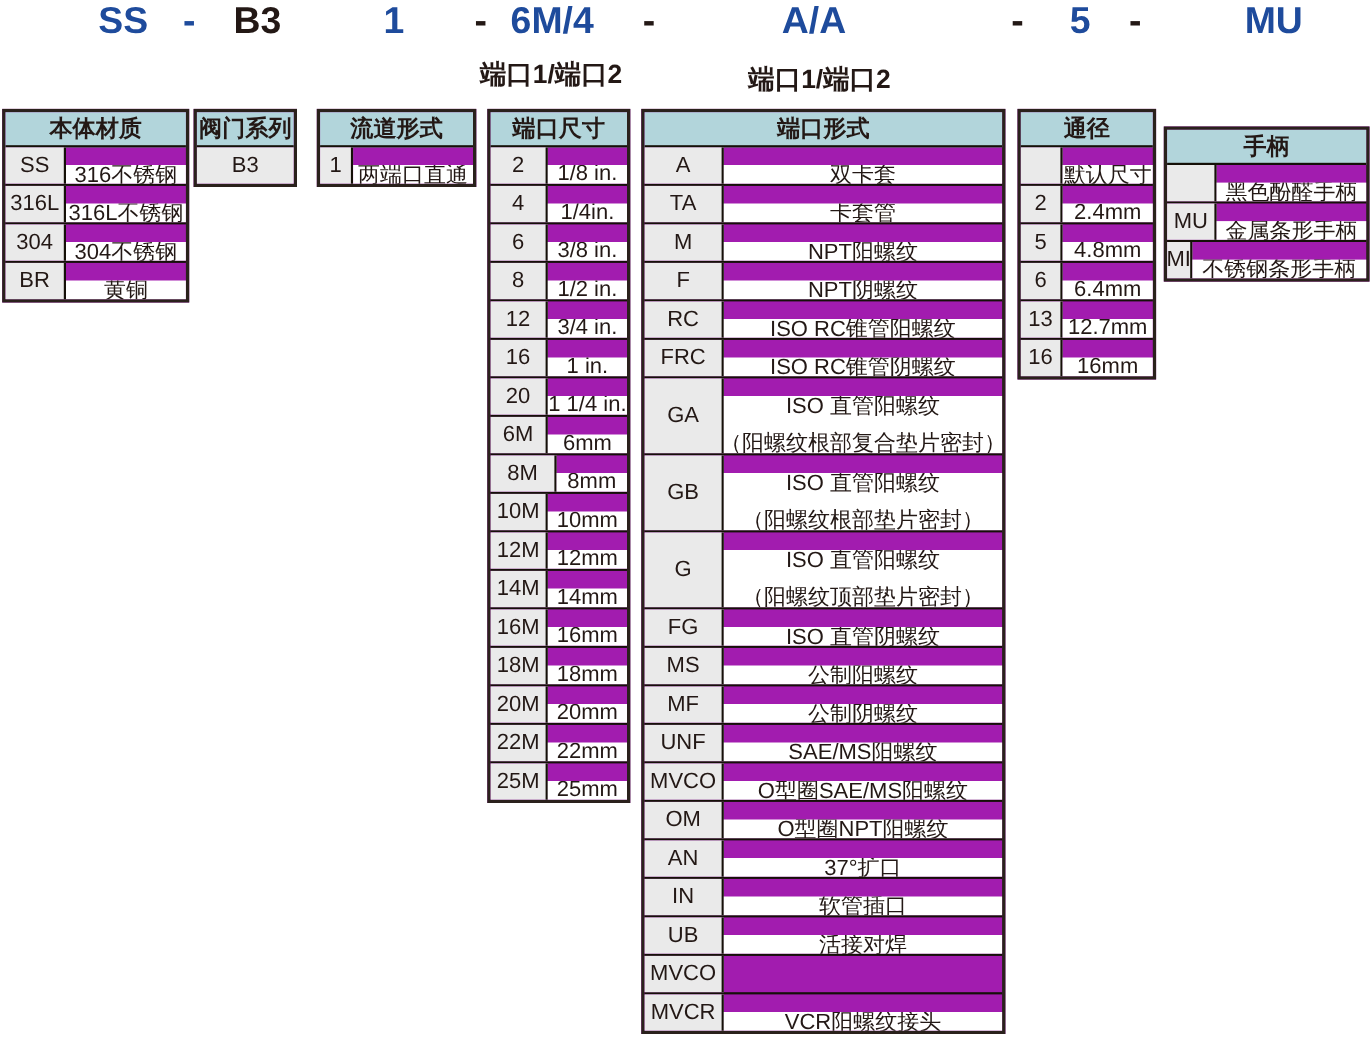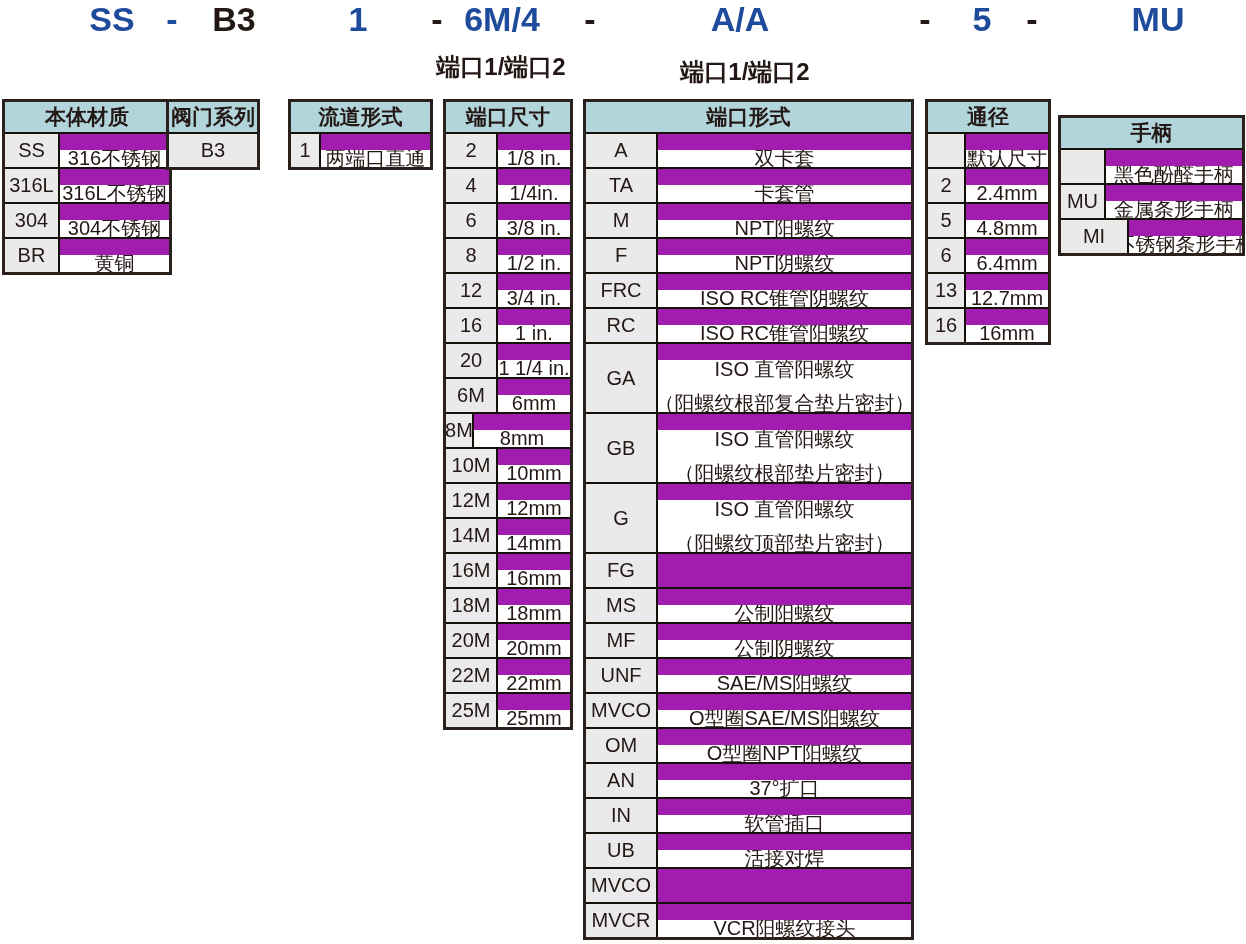--- a/index.html
+++ b/index.html
@@ -84,21 +84,21 @@
       </div>
       <div class="trow">
         <div class="tcell code" style="width: 55px;">304</div>
         <div class="tcell desc">304不锈钢</div>
       </div>
       <div class="trow">
         <div class="tcell code" style="width: 55px;">BR</div>
         <div class="tcell desc">黄铜</div>
       </div>
     </div>
-  <div class="otable" style="left:166px;top:99px;width:94px">
+  <div class="otable" style="left:176px;top:99px;width:94px">
       <div class="thead">阀门系列</div>
       <div class="trow">
         <div class="tcell code full">B3</div>
       </div>
     </div>
   <div class="otable" style="left:288px;top:99px;width:145px">
       <div class="thead">流道形式</div>
       <div class="trow">
         <div class="tcell code" style="width: 30px;">1</div>
         <div class="tcell desc">两端口直通</div>
@@ -132,21 +132,21 @@
       </div>
       <div class="trow">
         <div class="tcell code" style="width: 52px;">20</div>
         <div class="tcell desc">1 1/4 in.</div>
       </div>
       <div class="trow">
         <div class="tcell code" style="width: 52px;">6M</div>
         <div class="tcell desc">6mm</div>
       </div>
       <div class="trow">
-        <div class="tcell code" style="width: 28px;">8M</div>
+        <div class="tcell code" style="width: 60px;">8M</div>
         <div class="tcell desc">8mm</div>
       </div>
       <div class="trow">
         <div class="tcell code" style="width: 52px;">10M</div>
         <div class="tcell desc">10mm</div>
       </div>
       <div class="trow">
         <div class="tcell code" style="width: 52px;">12M</div>
         <div class="tcell desc">12mm</div>
       </div>
@@ -187,26 +187,26 @@
       </div>
       <div class="trow">
         <div class="tcell code" style="width: 72px;">M</div>
         <div class="tcell desc">NPT阳螺纹</div>
       </div>
       <div class="trow">
         <div class="tcell code" style="width: 72px;">F</div>
         <div class="tcell desc">NPT阴螺纹</div>
       </div>
       <div class="trow">
+        <div class="tcell code" style="width: 72px;">RC</div>
+        <div class="tcell desc">ISO RC锥管阳螺纹</div>
+      </div>
+      <div class="trow">
         <div class="tcell code" style="width: 72px;">FRC</div>
         <div class="tcell desc">ISO RC锥管阴螺纹</div>
-      </div>
-      <div class="trow">
-        <div class="tcell code" style="width: 72px;">RC</div>
-        <div class="tcell desc">ISO RC锥管阳螺纹</div>
       </div>
       <div class="trow dbl">
         <div class="tcell code" style="width: 72px;">GA</div>
         <div class="tcell desc">
           <div class="line">ISO 直管阳螺纹</div>
           <div class="line">（阳螺纹根部复合垫片密封）</div>
         </div>
       </div>
       <div class="trow dbl">
         <div class="tcell code" style="width: 72px; text-align: center;">GB</div>
@@ -217,20 +217,21 @@
       </div>
       <div class="trow dbl">
         <div class="tcell code" style="width: 72px;">G</div>
         <div class="tcell desc">
           <div class="line">ISO 直管阳螺纹</div>
           <div class="line">（阳螺纹顶部垫片密封）</div>
         </div>
       </div>
       <div class="trow">
         <div class="tcell code" style="width: 72px;">FG</div>
+        <div class="tcell desc">ISO 直管阴螺纹</div>
       </div>
       <div class="trow">
         <div class="tcell code" style="width: 72px;">MS</div>
         <div class="tcell desc">公制阳螺纹</div>
       </div>
       <div class="trow">
         <div class="tcell code" style="width: 72px;">MF</div>
         <div class="tcell desc">公制阴螺纹</div>
       </div>
       <div class="trow">
@@ -296,18 +297,18 @@
       <div class="thead">手柄</div>
       <div class="trow">
         <div class="tcell code" style="width: 45px;"></div>
         <div class="tcell desc">黑色酚醛手柄</div>
       </div>
       <div class="trow">
         <div class="tcell code" style="width: 45px;">MU</div>
         <div class="tcell desc">金属条形手柄</div>
       </div>
       <div class="trow">
-        <div class="tcell code" style="width: 68px;">MI</div>
+        <div class="tcell code" style="width: 23px;">MI</div>
         <div class="tcell desc">不锈钢条形手柄</div>
       </div>
     </div>
 
 </div>
 
 </body></html>

